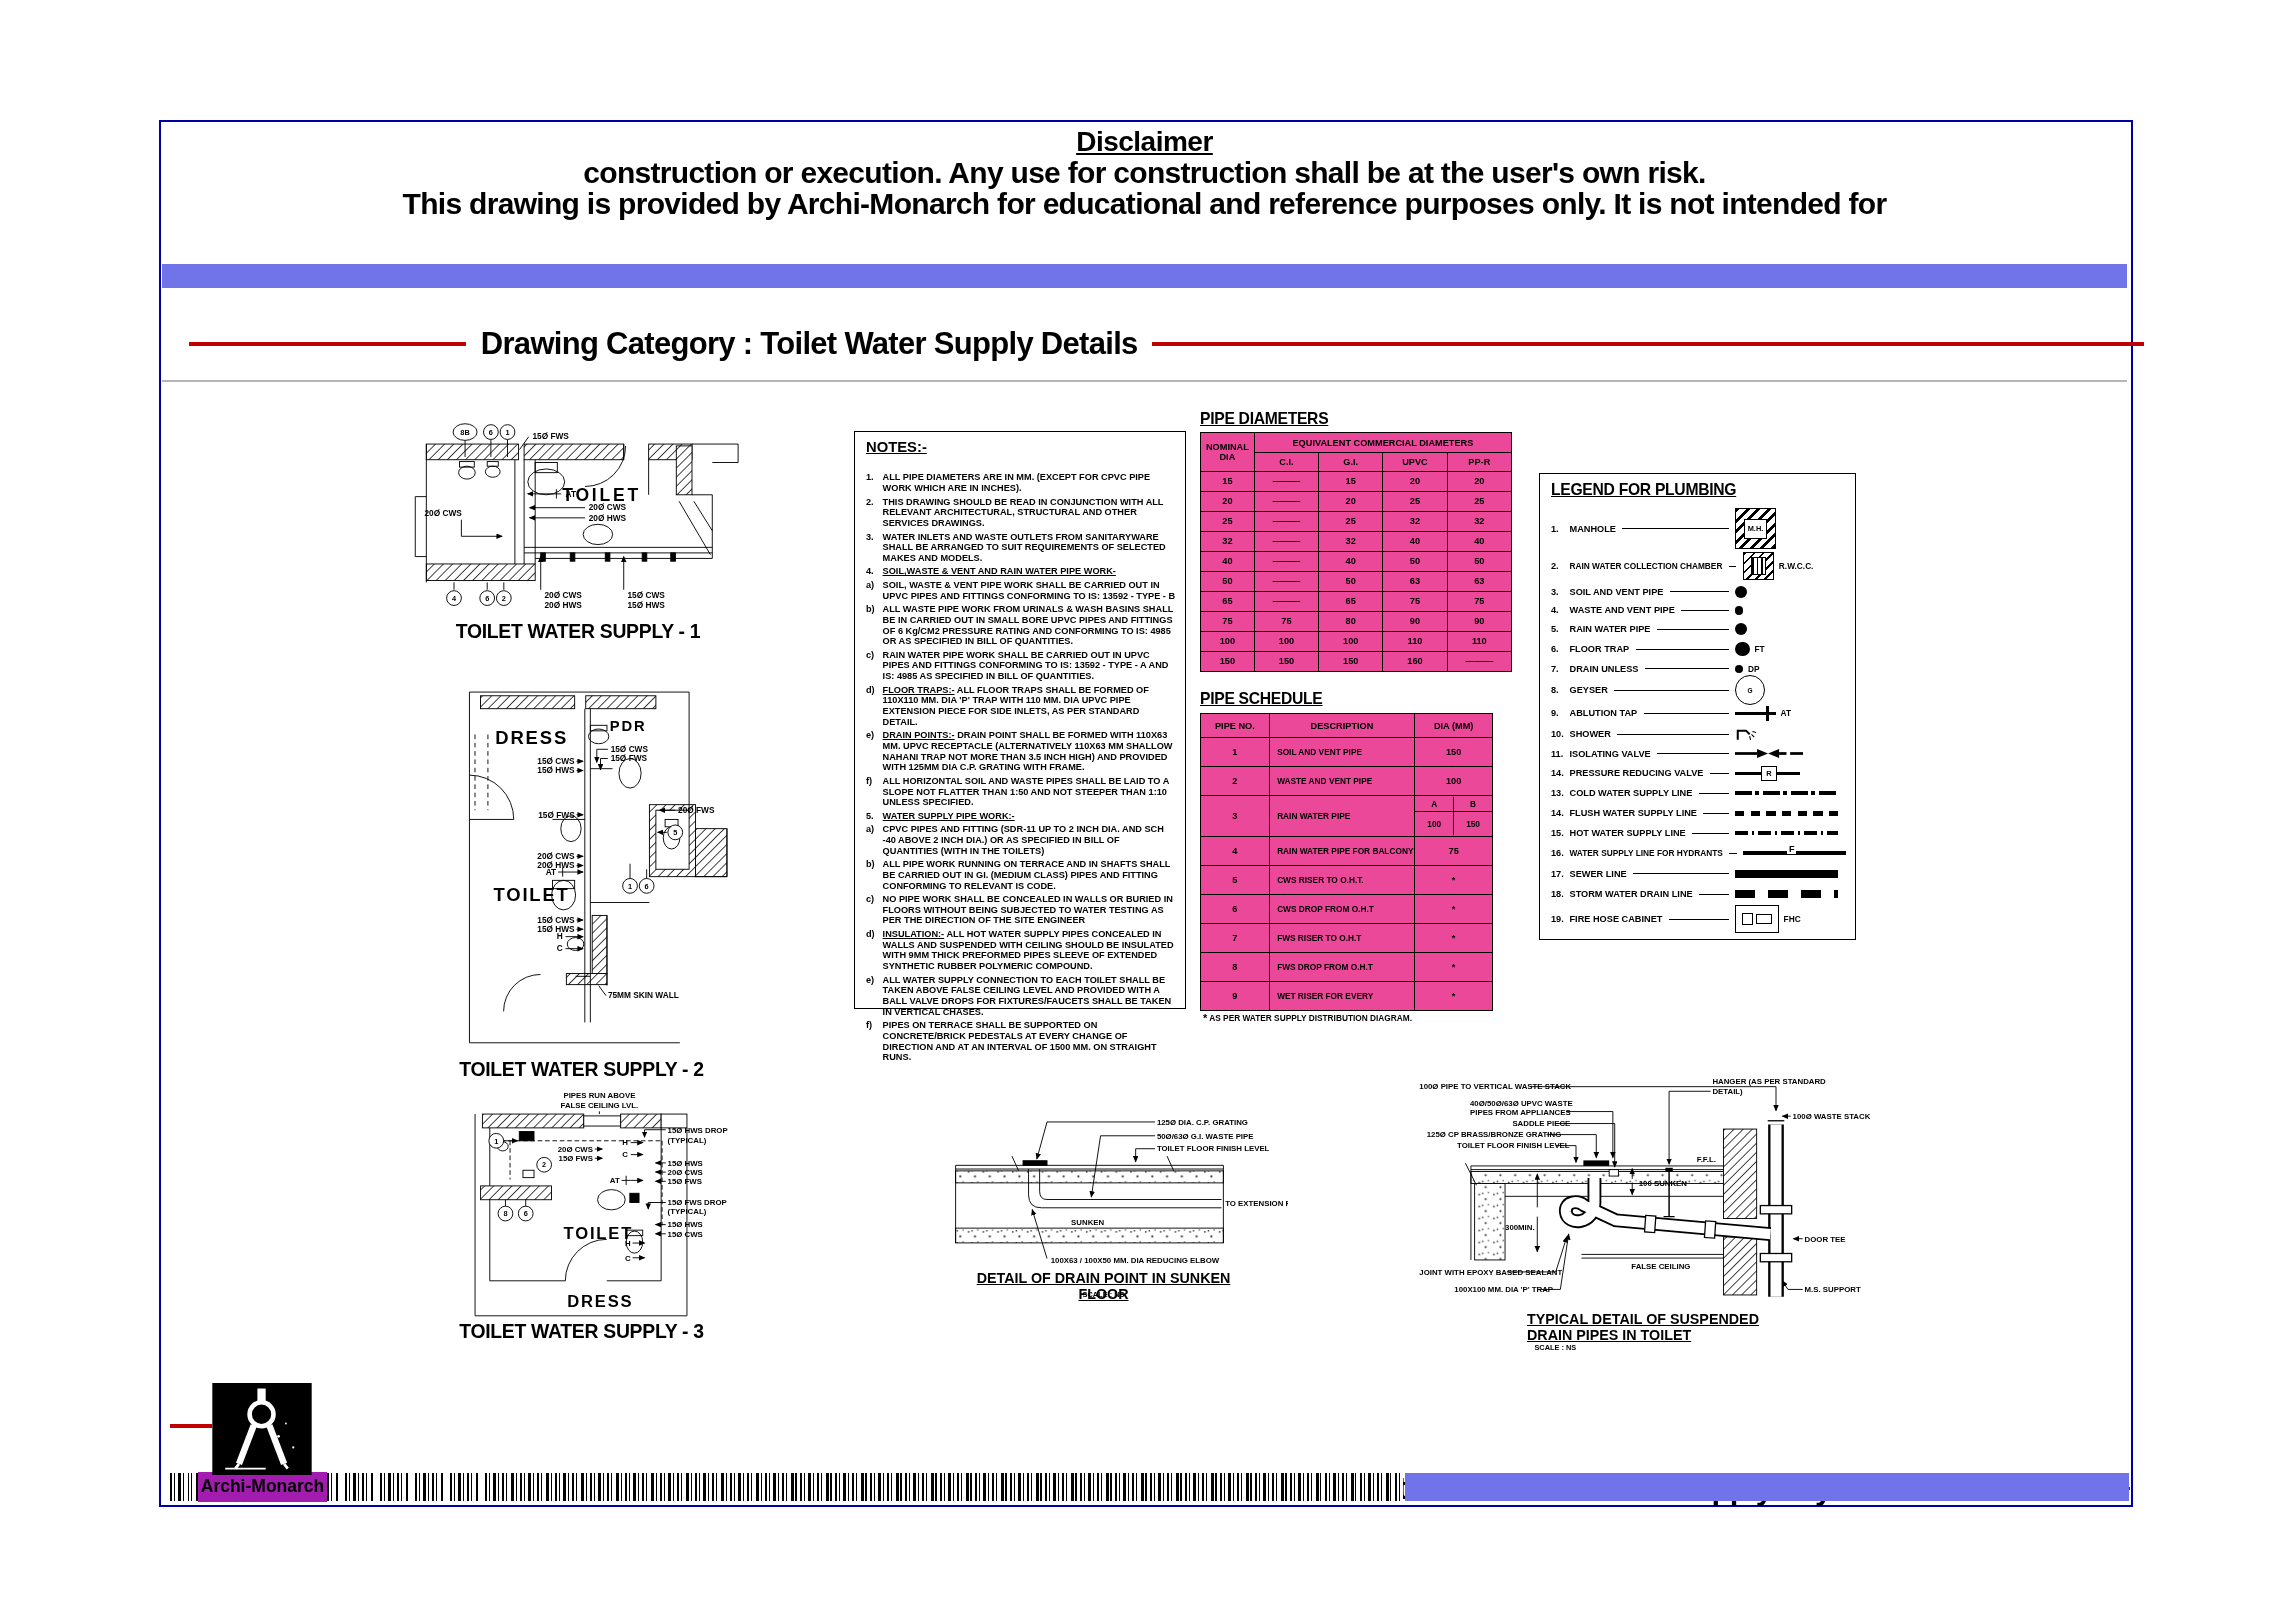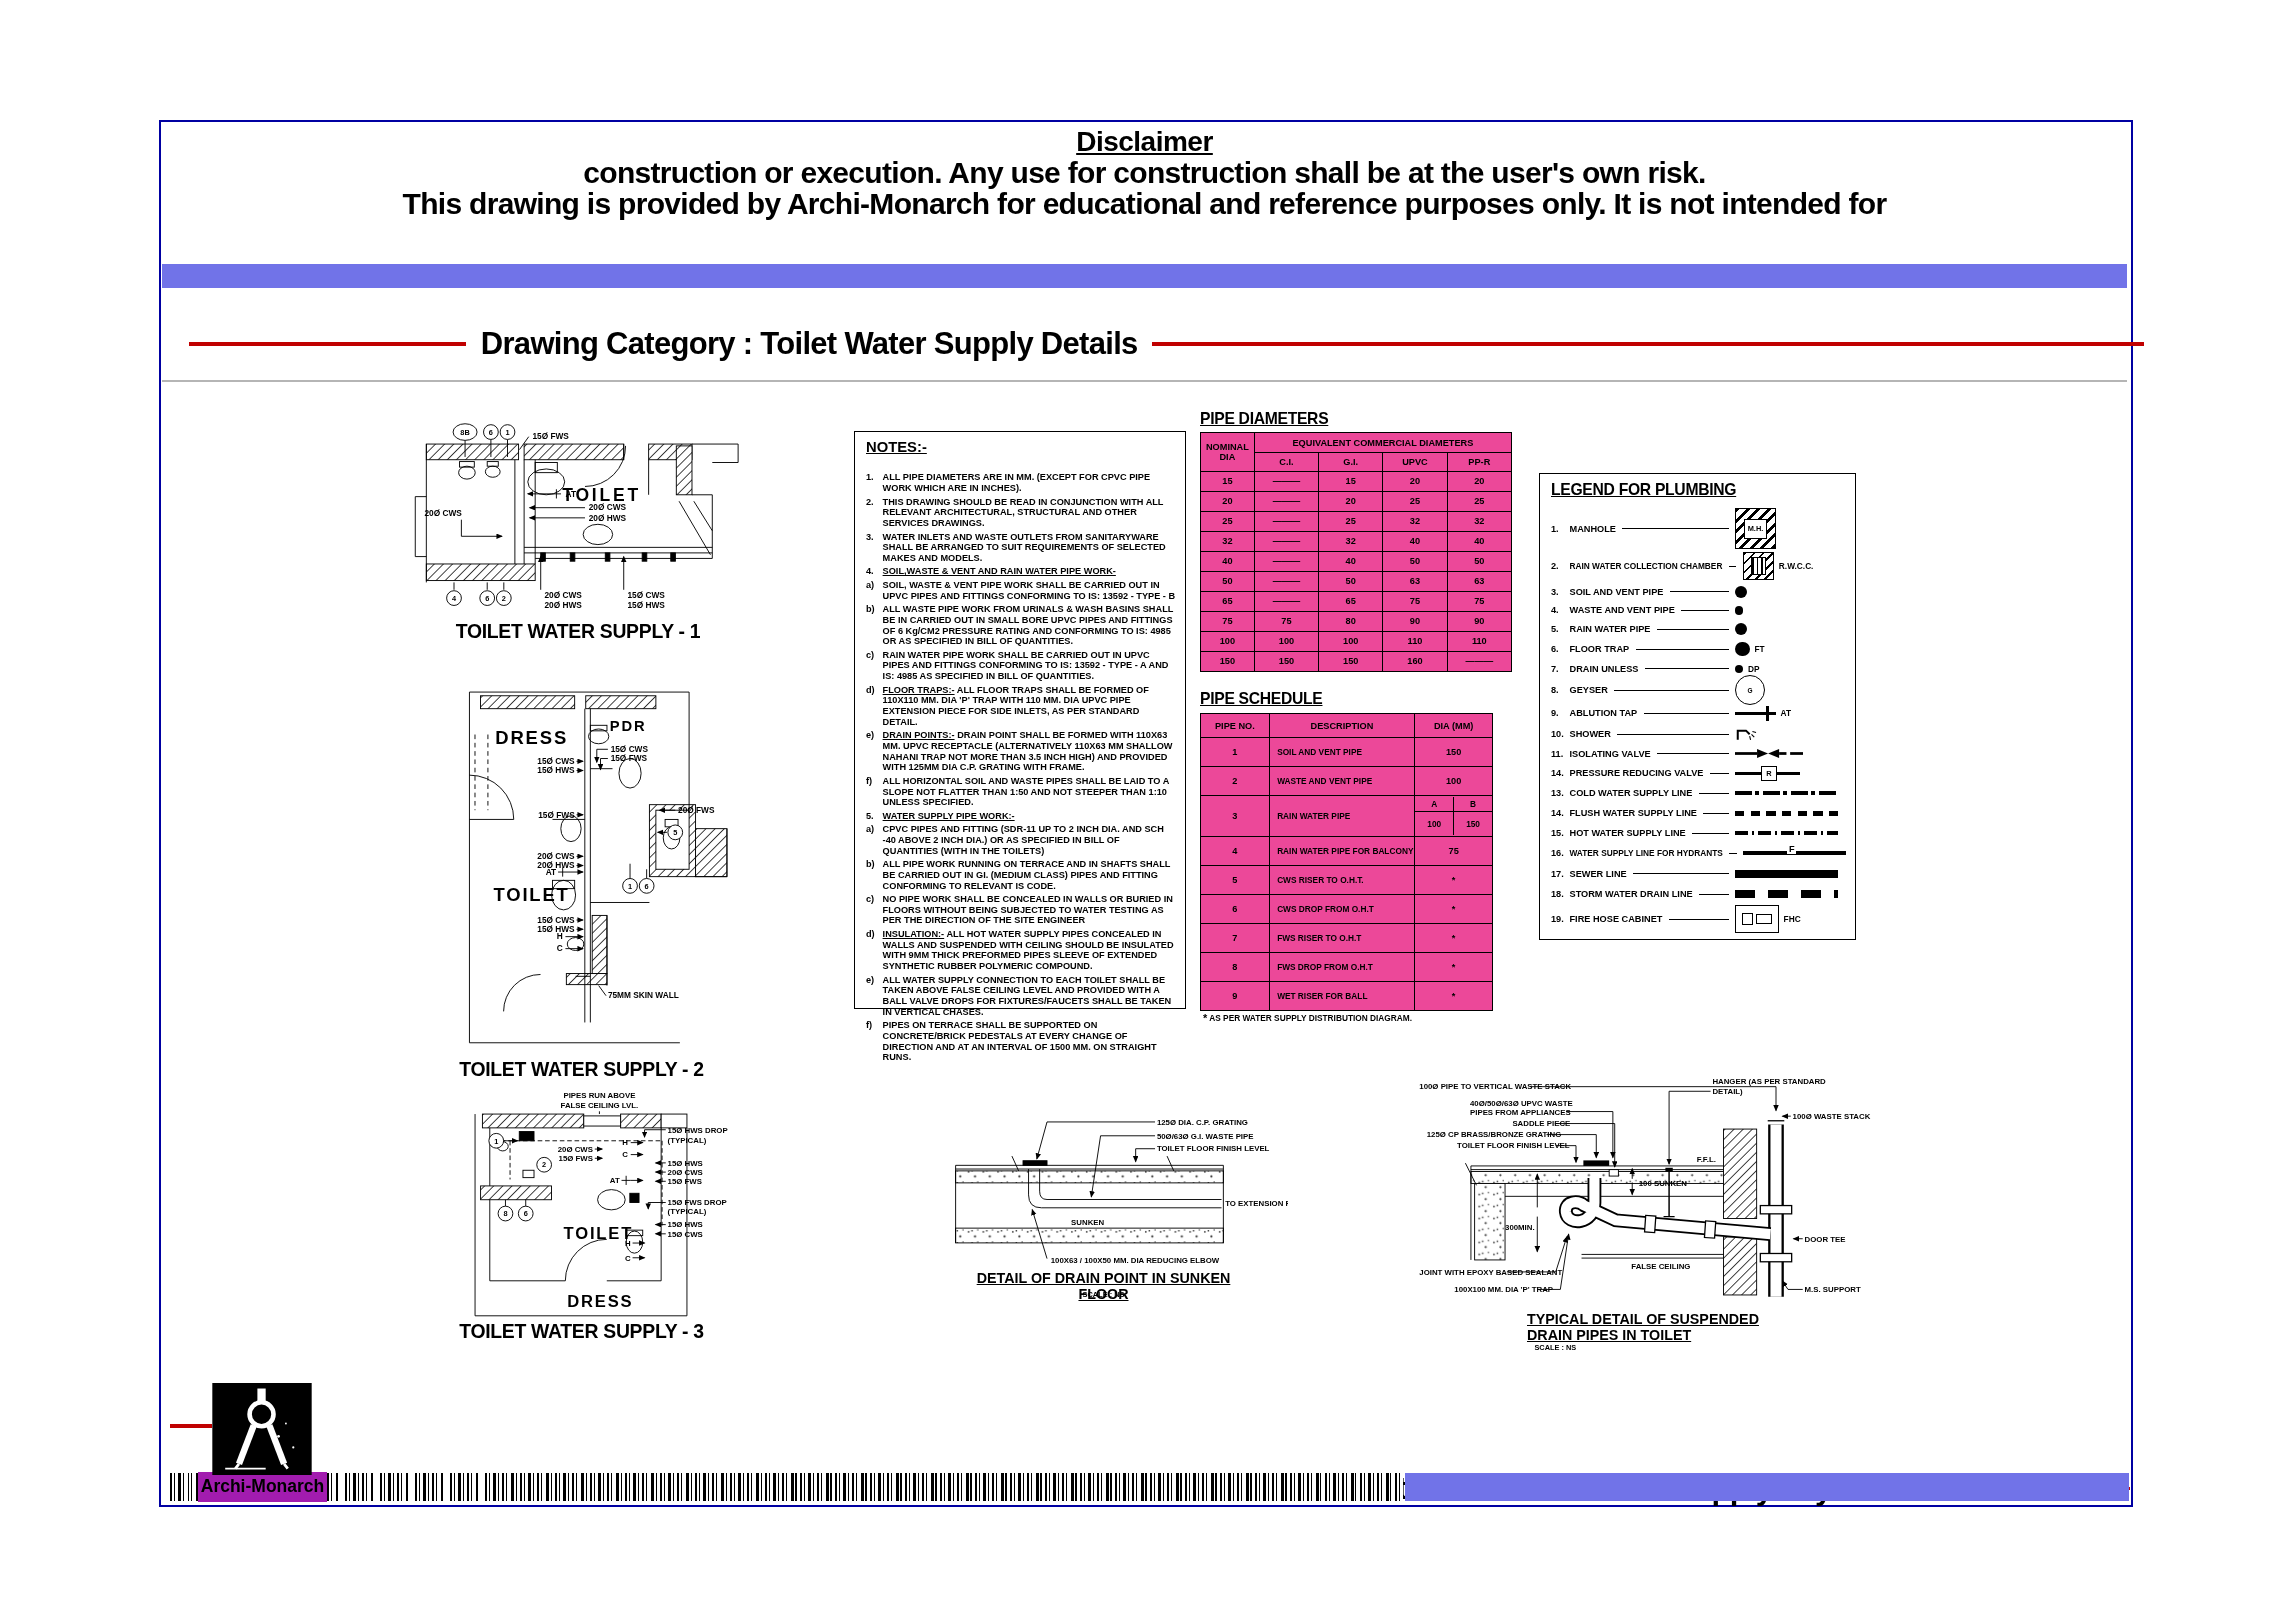--- a/index.html
+++ b/index.html
@@ -551,21 +551,21 @@
         <td class="desc">FWS RISER TO O.H.T</td>
         <td>*</td>
       </tr>
   <tr style="height:29px">
         <td>8</td>
         <td class="desc">FWS DROP FROM O.H.T</td>
         <td>*</td>
       </tr>
   <tr style="height:29px">
         <td>9</td>
-        <td class="desc">WET RISER FOR BALL</td>
+        <td class="desc">WET RISER FOR EVERY</td>
         <td>*</td>
       </tr>
 </tbody>
   </table>
 <div class="abs fnote" style="left:1203px;top:1012px"><span class="st">*</span> <span>AS PER WATER SUPPLY DISTRIBUTION DIAGRAM.</span></div>
 
 <div class="abs legend">
   <div class="title">LEGEND FOR PLUMBING</div>
   <div class="lrow" style="height:42px">
     <span class="lno">1.</span>

